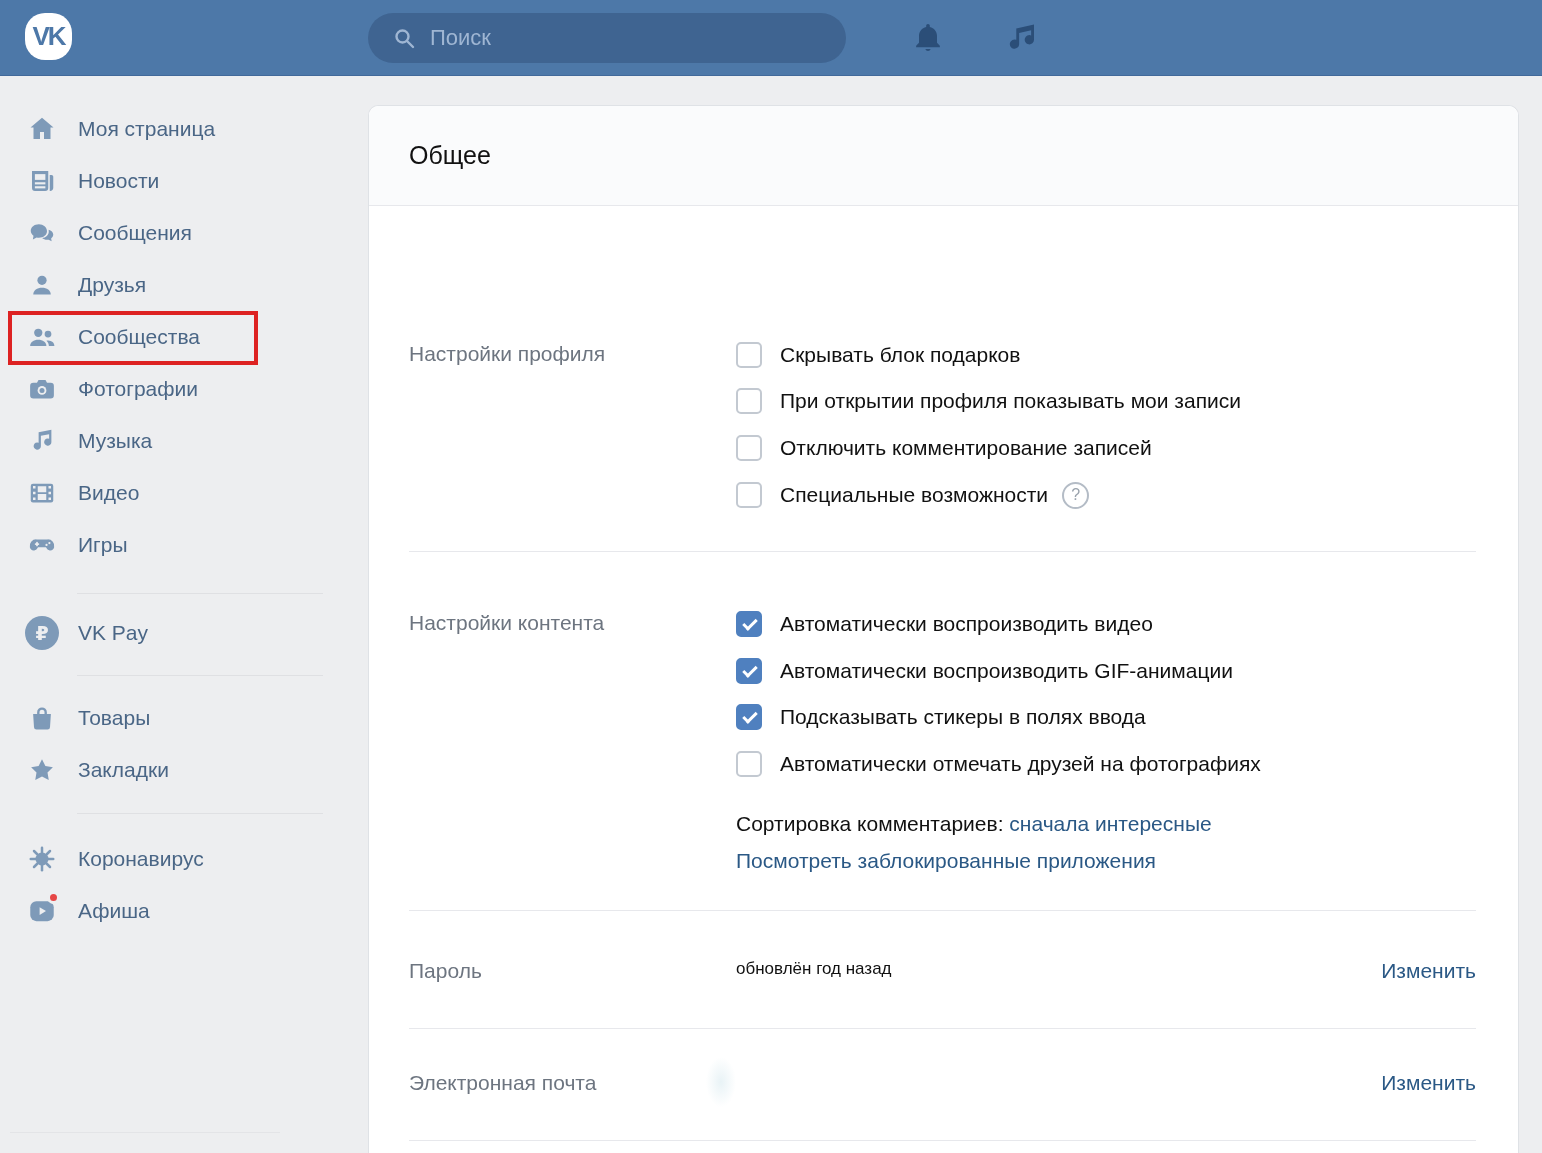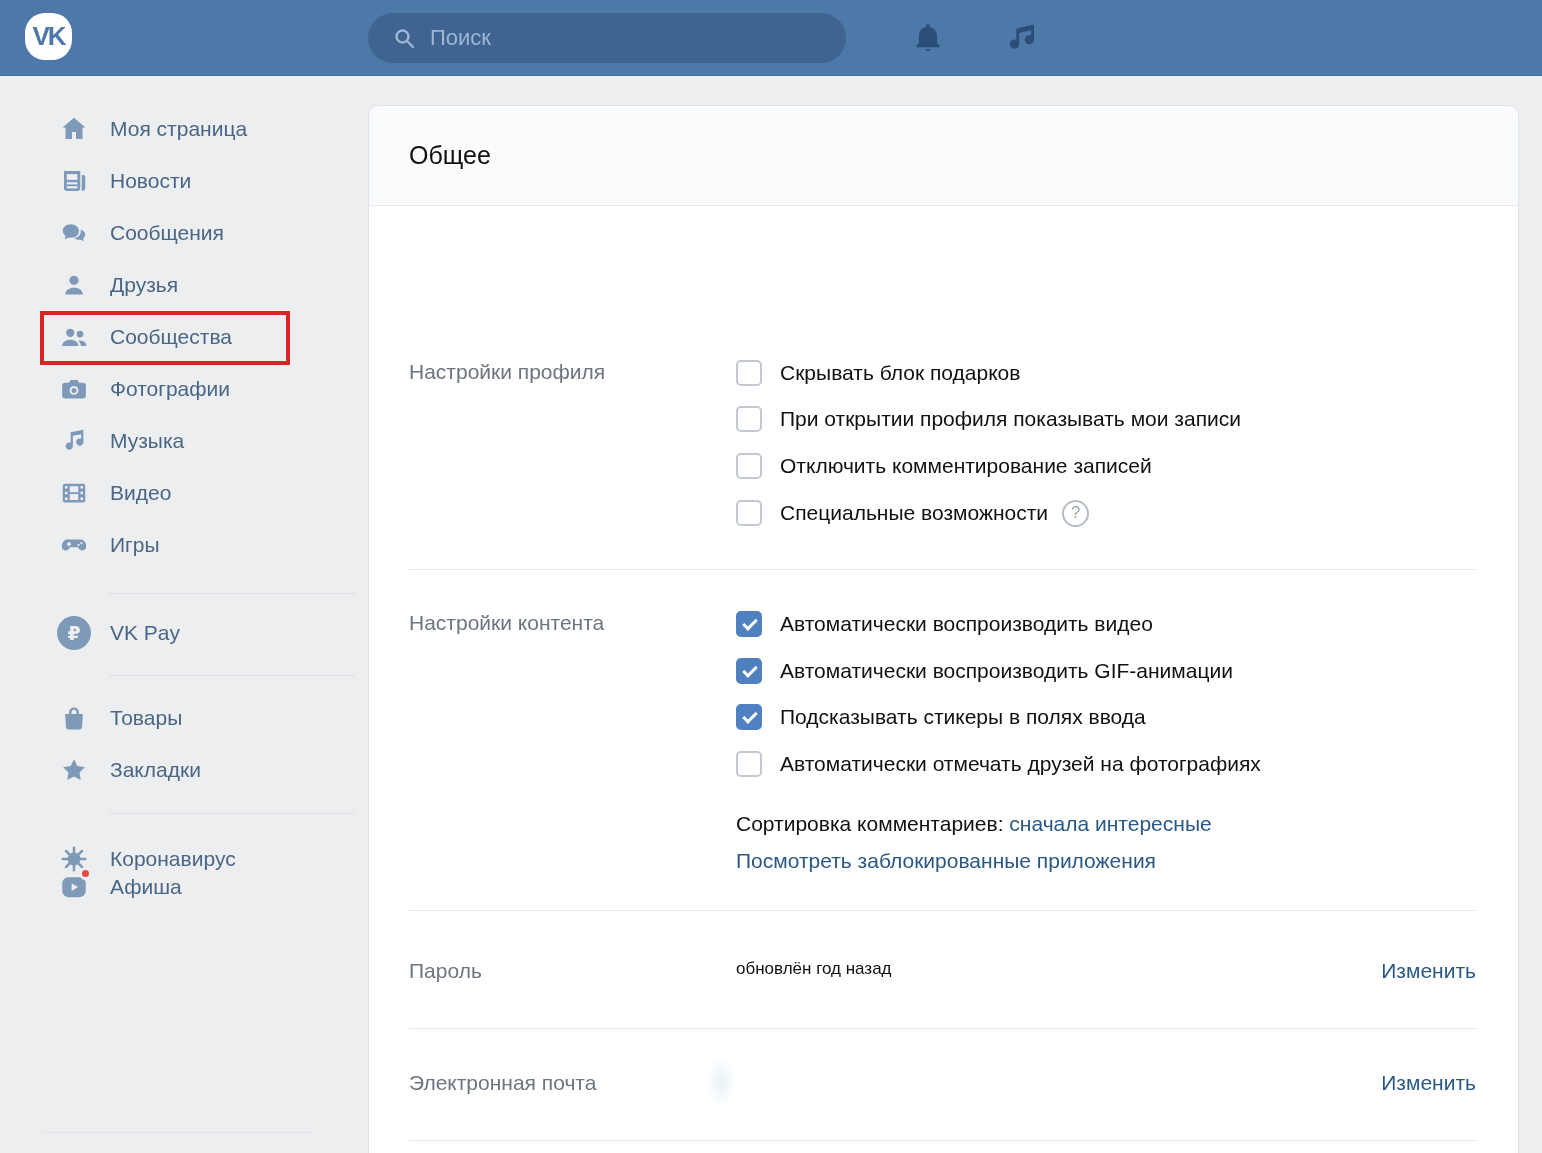--- a/index.html
+++ b/index.html
@@ -24,21 +24,21 @@
           border-radius:25px;display:flex;align-items:center;padding:0 16px 0 24px;}
   .search svg{flex:0 0 auto;margin-right:14px;}
   .search input{flex:1;background:transparent;border:none;outline:none;color:#dce7f3;font-size:22px;
                 font-family:inherit;}
   .search input::placeholder{color:var(--search-placeholder);}
   .hicon{position:absolute;top:18px;width:44px;height:40px;display:flex;align-items:center;justify-content:center;cursor:pointer;}
   .hicon.bell{left:906px;}
   .hicon.music{left:1000px;}
 
   
-  .sidebar{position:absolute;left:0;top:76px;width:368px;height:1077px;background:var(--page-bg);margin-left:32px;}
+  .sidebar{position:absolute;left:0;top:76px;width:368px;height:1077px;background:var(--page-bg);}
   .sitem{position:absolute;left:25px;height:52px;display:flex;align-items:center;cursor:pointer;}
   .sicon{width:34px;height:34px;display:flex;align-items:center;justify-content:center;margin-right:19px;flex:0 0 auto;}
   .slabel{font-size:21px;color:var(--sidebar-text);white-space:nowrap;}
   .sdivider{position:absolute;left:77px;width:246px;height:1px;background:#dfe0e3;}
   .sdivider.bottom{left:10px;width:270px;background:#e3e4e7;}
   .ruble-coin{width:34px;height:34px;border-radius:50%;background:var(--sidebar-icon);color:#edeef0;
               display:flex;align-items:center;justify-content:center;font-size:19px;font-weight:bold;}
   .afisha-wrap{position:relative;width:34px;height:34px;display:flex;align-items:center;justify-content:center;}
   .afisha-dot{position:absolute;right:-1px;top:-3px;width:13px;height:13px;border-radius:50%;
               background:var(--badge-red);border:3px solid var(--page-bg);}
@@ -253,21 +253,21 @@
               <line x1="15.6" y1="15.6" x2="18.4" y2="18.4"></line>
             <line x1="5.6" y1="18.4" x2="8.4" y2="15.6"></line>
               <line x1="15.6" y1="8.4" x2="18.4" y2="5.6"></line>
           </g>
           <circle cx="12" cy="12" r="5.2" fill="#7e9ab8"></circle>
         </svg>
       </span>
       <span class="slabel">Коронавирус</span>
     </div>
 
-    <div class="sitem" style="top:785px">
+    <div class="sitem" style="top:809px">
       <span class="sicon">
         <span class="afisha-wrap">
           <svg width="32" height="32" viewBox="0 0 24 24">
             <rect x="3.2" y="4.6" width="17.6" height="15" rx="4.6" fill="#7e9ab8"></rect>
             <path d="M10.2 9.1v5.9l4.8-3z" fill="#edeef0"></path>
           </svg>
           <span class="afisha-dot"></span>
         </span>
       </span>
       <span class="slabel">Афиша</span>
@@ -278,21 +278,21 @@
     <div class="highlight-box"></div>
   </aside>
 
   <main class="card">
 
     <div class="card-header">
       <h1>Общее</h1>
     </div>
 
 
-    <section class="row" style="top:209px;height:255px;">
+    <section class="row" style="top:191px;height:255px;">
       <div class="rlabel" style="top:45px">Настройки профиля</div>
 
       <div class="opt" style="top:41px">
         <span class="cb"></span>
         <span class="optlabel">Скрывать блок подарков</span>
       </div>
       <div class="opt" style="top:87px">
         <span class="cb"></span>
         <span class="optlabel">При открытии профиля показывать мои записи</span>
       </div>

